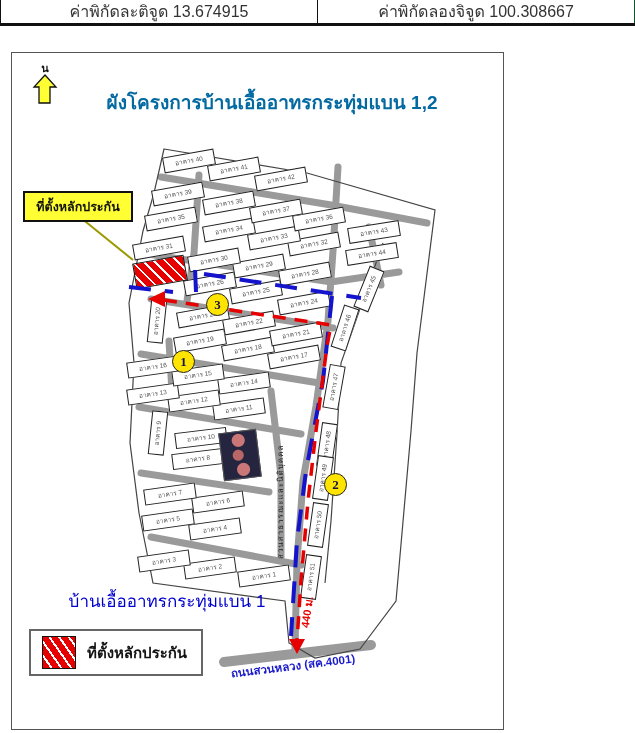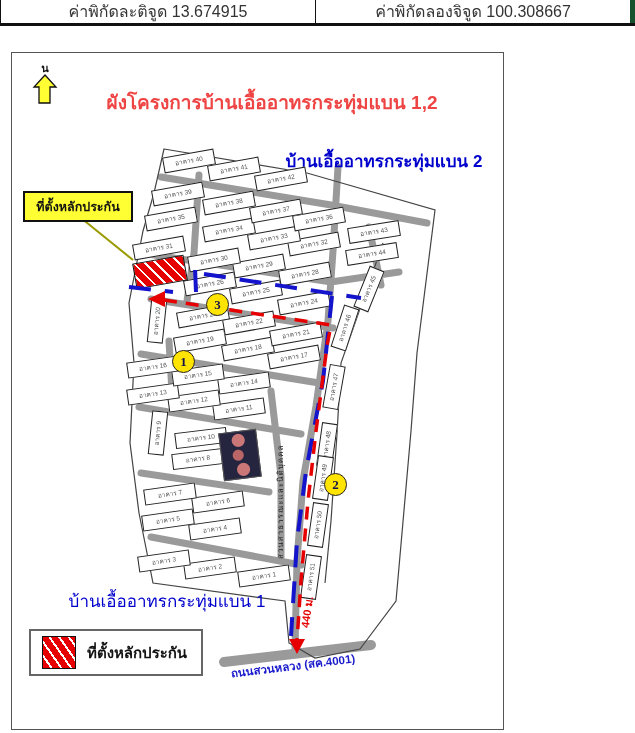--- a/index.html
+++ b/index.html
@@ -5,29 +5,29 @@
   html,body{margin:0;padding:0;background:#fff;width:635px;height:733px;
     font-family:"Liberation Sans",sans-serif;}
   .page{position:relative;width:635px;height:733px;background:#fff;overflow:hidden;}
 
   
   .coord-table{position:absolute;left:0;top:0;width:635px;height:23px;
     border-bottom:3px solid #111;display:flex;}
   .coord-cell{flex:1;display:flex;align-items:center;justify-content:center;
     font-size:16px;color:#333;}
   .coord-cell.left{border-left:1px solid #111;border-right:1px solid #111;}
-  .coord-cell.right{border-right:5px solid #14532d;}
+  .coord-cell.right{border-right:1px solid #14532d;}
 
   
   .map-frame{position:absolute;left:11px;top:52px;width:491px;height:676px;
     border:1px solid #555;background:#fff;}
   .layer{position:absolute;left:0;top:0;width:491px;height:676px;}
 
   .map-title{position:absolute;left:90px;top:34px;width:340px;text-align:center;
-    font-size:19px;font-weight:bold;color:#ef4444;}
+    font-size:19px;font-weight:bold;color:#0369a1;}
   .zone2-label{position:absolute;left:252px;top:94px;width:240px;text-align:center;
     font-size:17px;font-weight:bold;color:#0000cd;}
   .zone1-label{position:absolute;left:24px;top:534px;width:262px;text-align:center;
     font-size:17px;font-weight:normal;color:#0000cd;}
 
   .north-label{position:absolute;left:22px;top:6px;width:22px;text-align:center;
     font-size:11px;font-weight:bold;color:#111;}
 
   .callout{position:absolute;left:11px;top:138px;width:106px;height:27px;
     background:#ffff33;border:2px solid #111;display:flex;align-items:center;
@@ -98,21 +98,20 @@
            L277,590 L273,548 L141,530 L127,460 L118,390 L122,310 L117,250 L131,178
            L142,140 Z M371,190 L329,310 L325,381 L319,468 L313,530" fill="none" stroke="#444" stroke-width="1.2"></path>
 
       <line x1="69" y1="165" x2="121" y2="207" stroke="#9a9a00" stroke-width="2"></line>
 
       <polygon points="33,22 44,34 38,34 38,50 27,50 27,34 22,34" fill="#ffff33" stroke="#111" stroke-width="1.3"></polygon>
     </svg>
 
     <div class="north-label">น</div>
     <div class="map-title">ผังโครงการบ้านเอื้ออาทรกระทุ่มแบน 1,2</div>
-    <div class="zone2-label">บ้านเอื้ออาทรกระทุ่มแบน 2</div>
     <div class="callout">ที่ตั้งหลักประกัน</div>
 
     <div class="layer">
         <div class="bld" style="left: 226px; top: 515px; transform: rotate(-8deg);">
           <span>อาคาร 1</span>
         </div>
         <div class="bld" style="left: 172px; top: 507px; transform: rotate(-8deg);">
           <span>อาคาร 2</span>
         </div>
         <div class="bld" style="left: 126px; top: 500px; transform: rotate(-8deg);">

